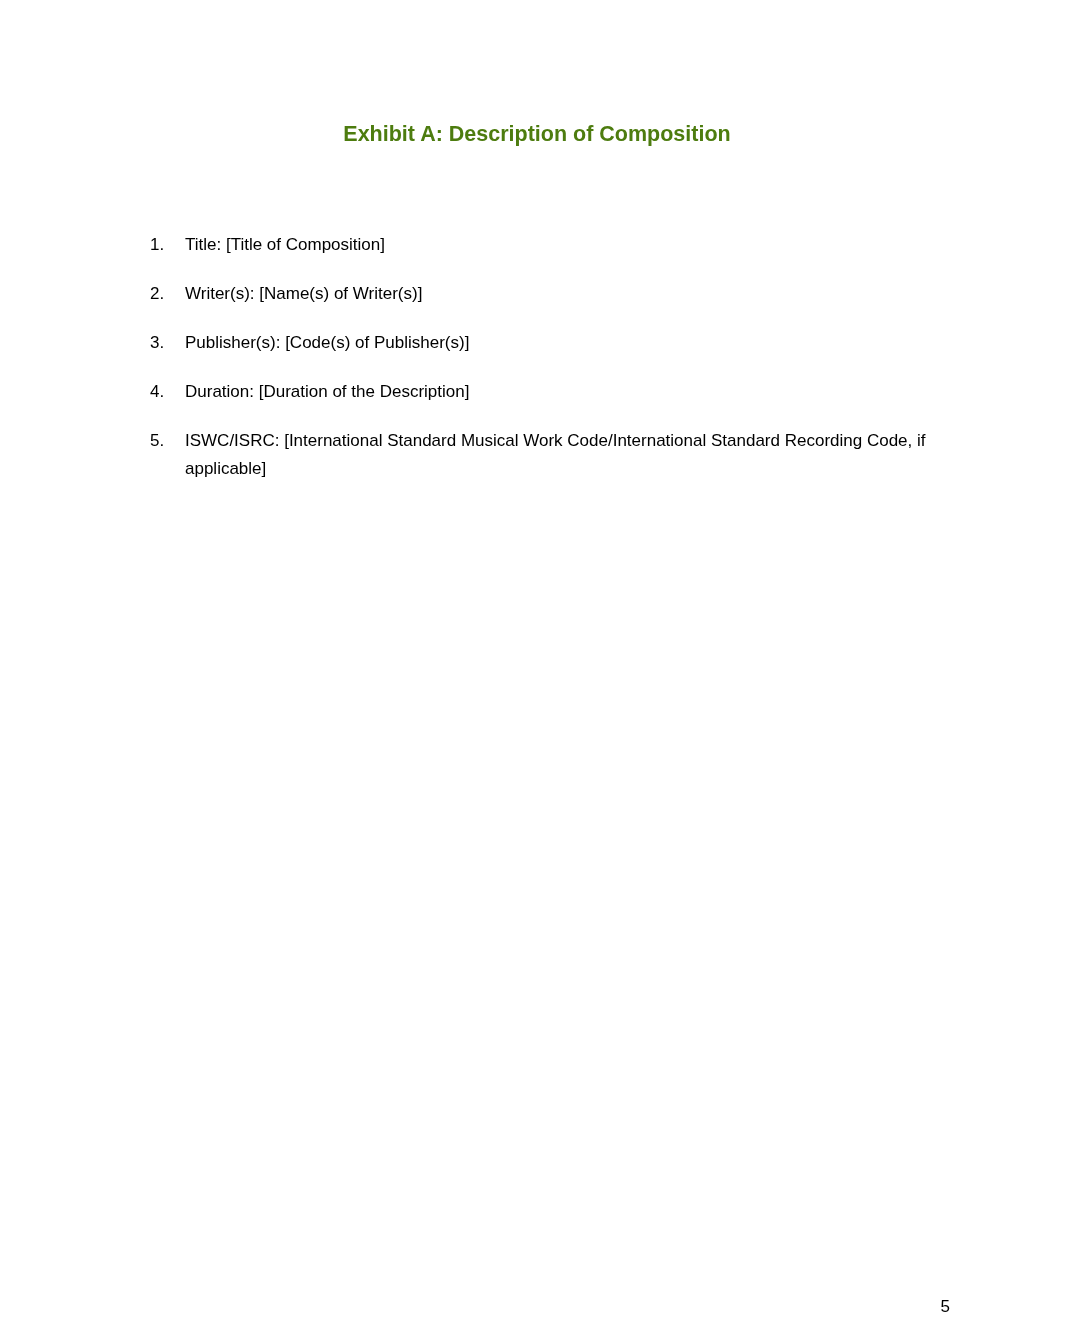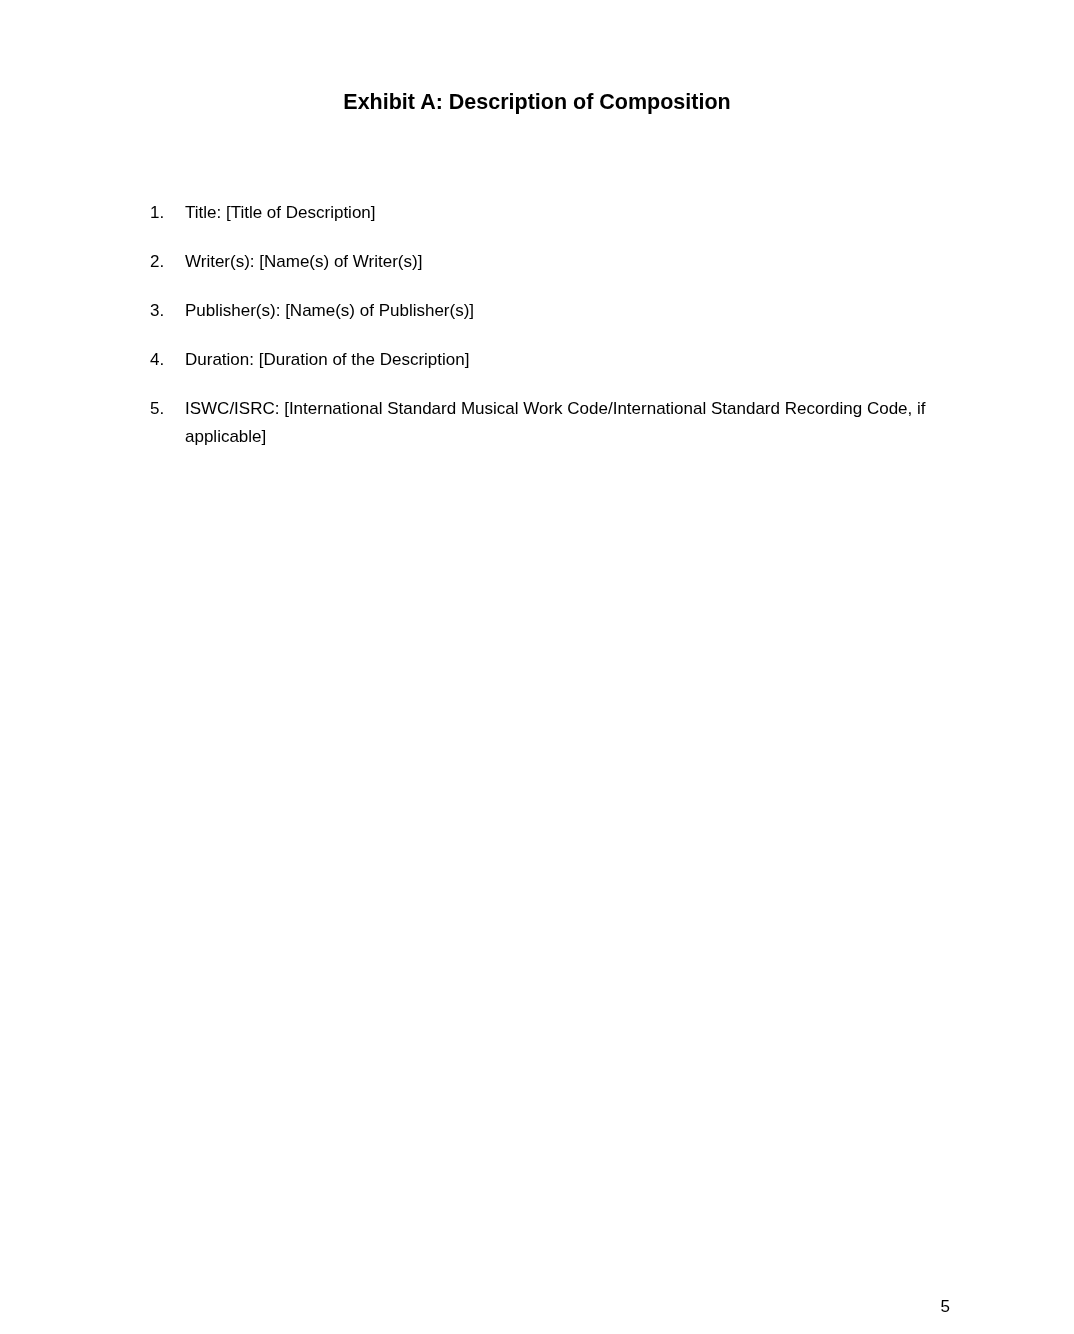--- a/index.html
+++ b/index.html
@@ -12,26 +12,26 @@
     width: 1074px;
     height: 1334px;
     background: #ffffff;
     color: #000000;
     font-family: "Liberation Sans", "DejaVu Sans", sans-serif;
     overflow: hidden;
     box-sizing: border-box;
   }
   .doc-title {
     margin: 0;
-    padding-top: 88px;
+    padding-top: 120px;
     text-align: center;
     font-size: 21.5px;
     font-weight: bold;
     line-height: 28px;
-    color: #000000;
+    color: #4d7c0f;
   }
   .numbered-list {
     margin: 83px 0 0 0;
     padding: 0 140px 0 150px;
     list-style: none;
   }
   .numbered-list li {
     display: flex;
     align-items: flex-start;
     font-size: 17px;
@@ -61,29 +61,29 @@
 </head>
 <body>
 
 <div class="page">
 
   <h1 class="doc-title">Exhibit A: Description of Composition</h1>
 
   <ol class="numbered-list">
     <li>
       <span class="li-num">1.</span>
-      <span class="li-text">Title: [Title of Description]</span>
+      <span class="li-text">Title: [Title of Composition]</span>
     </li>
     <li>
       <span class="li-num">2.</span>
       <span class="li-text">Writer(s): [Name(s) of Writer(s)]</span>
     </li>
     <li>
       <span class="li-num">3.</span>
-      <span class="li-text">Publisher(s): [Name(s) of Publisher(s)]</span>
+      <span class="li-text">Publisher(s): [Code(s) of Publisher(s)]</span>
     </li>
     <li>
       <span class="li-num">4.</span>
       <span class="li-text">Duration: [Duration of the Description]</span>
     </li>
     <li>
       <span class="li-num">5.</span>
       <span class="li-text">ISWC/ISRC: [International Standard Musical Work Code/International Standard Recording Code, if applicable]</span>
     </li>
   </ol>

